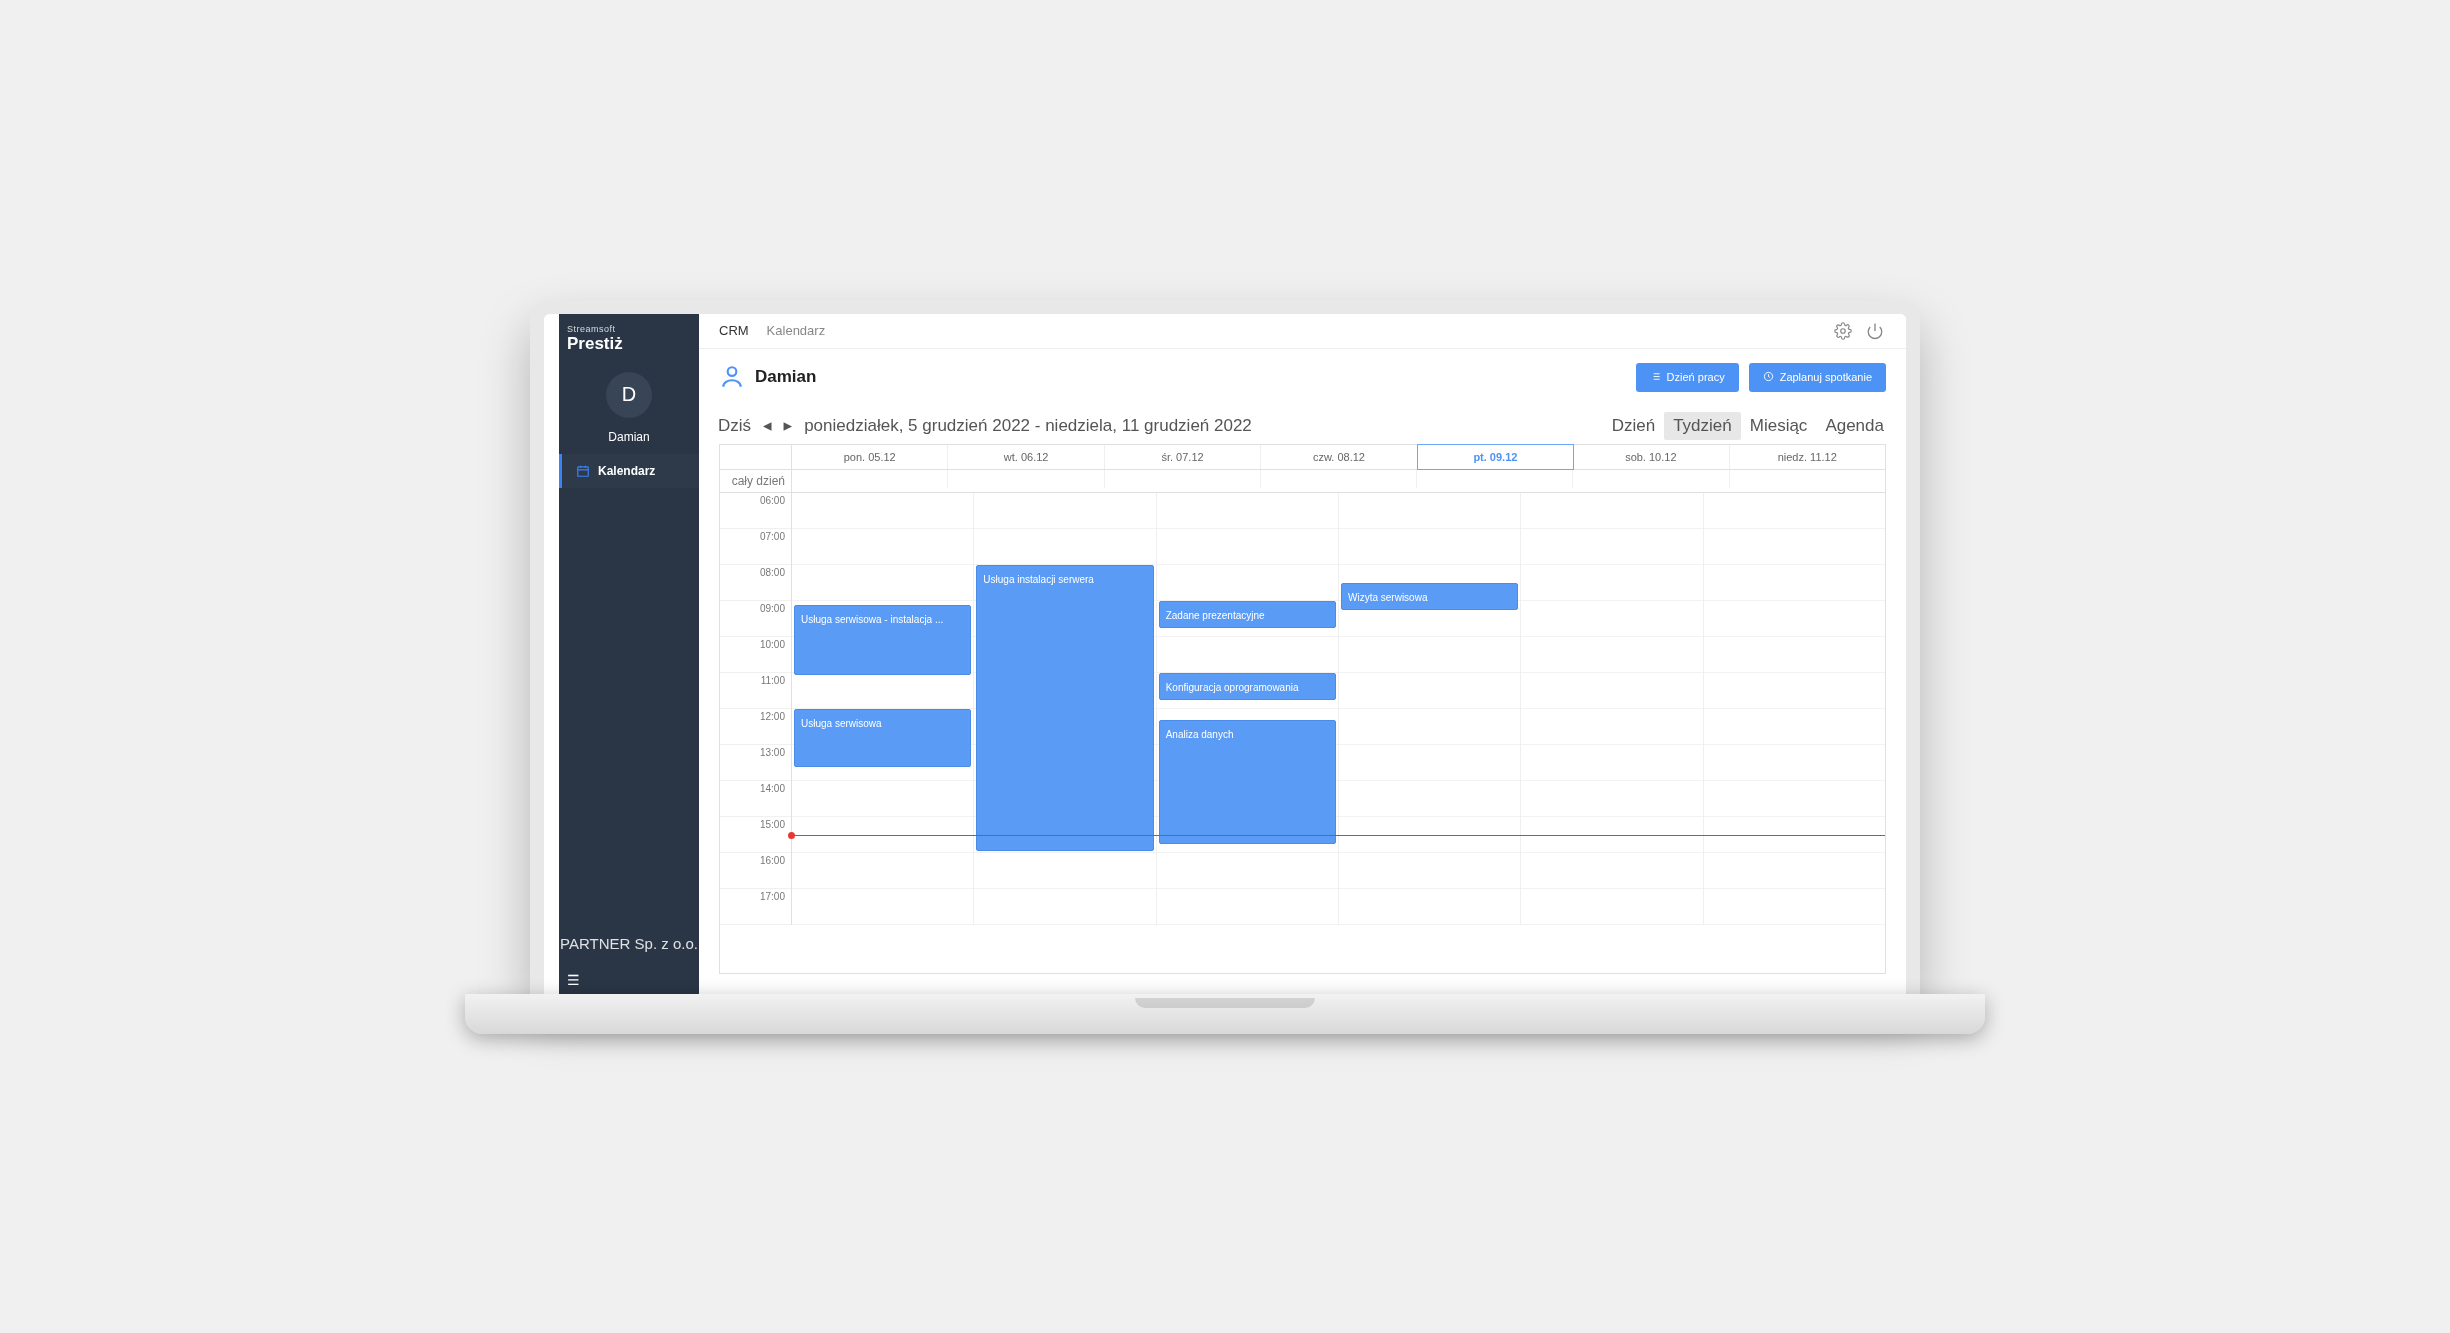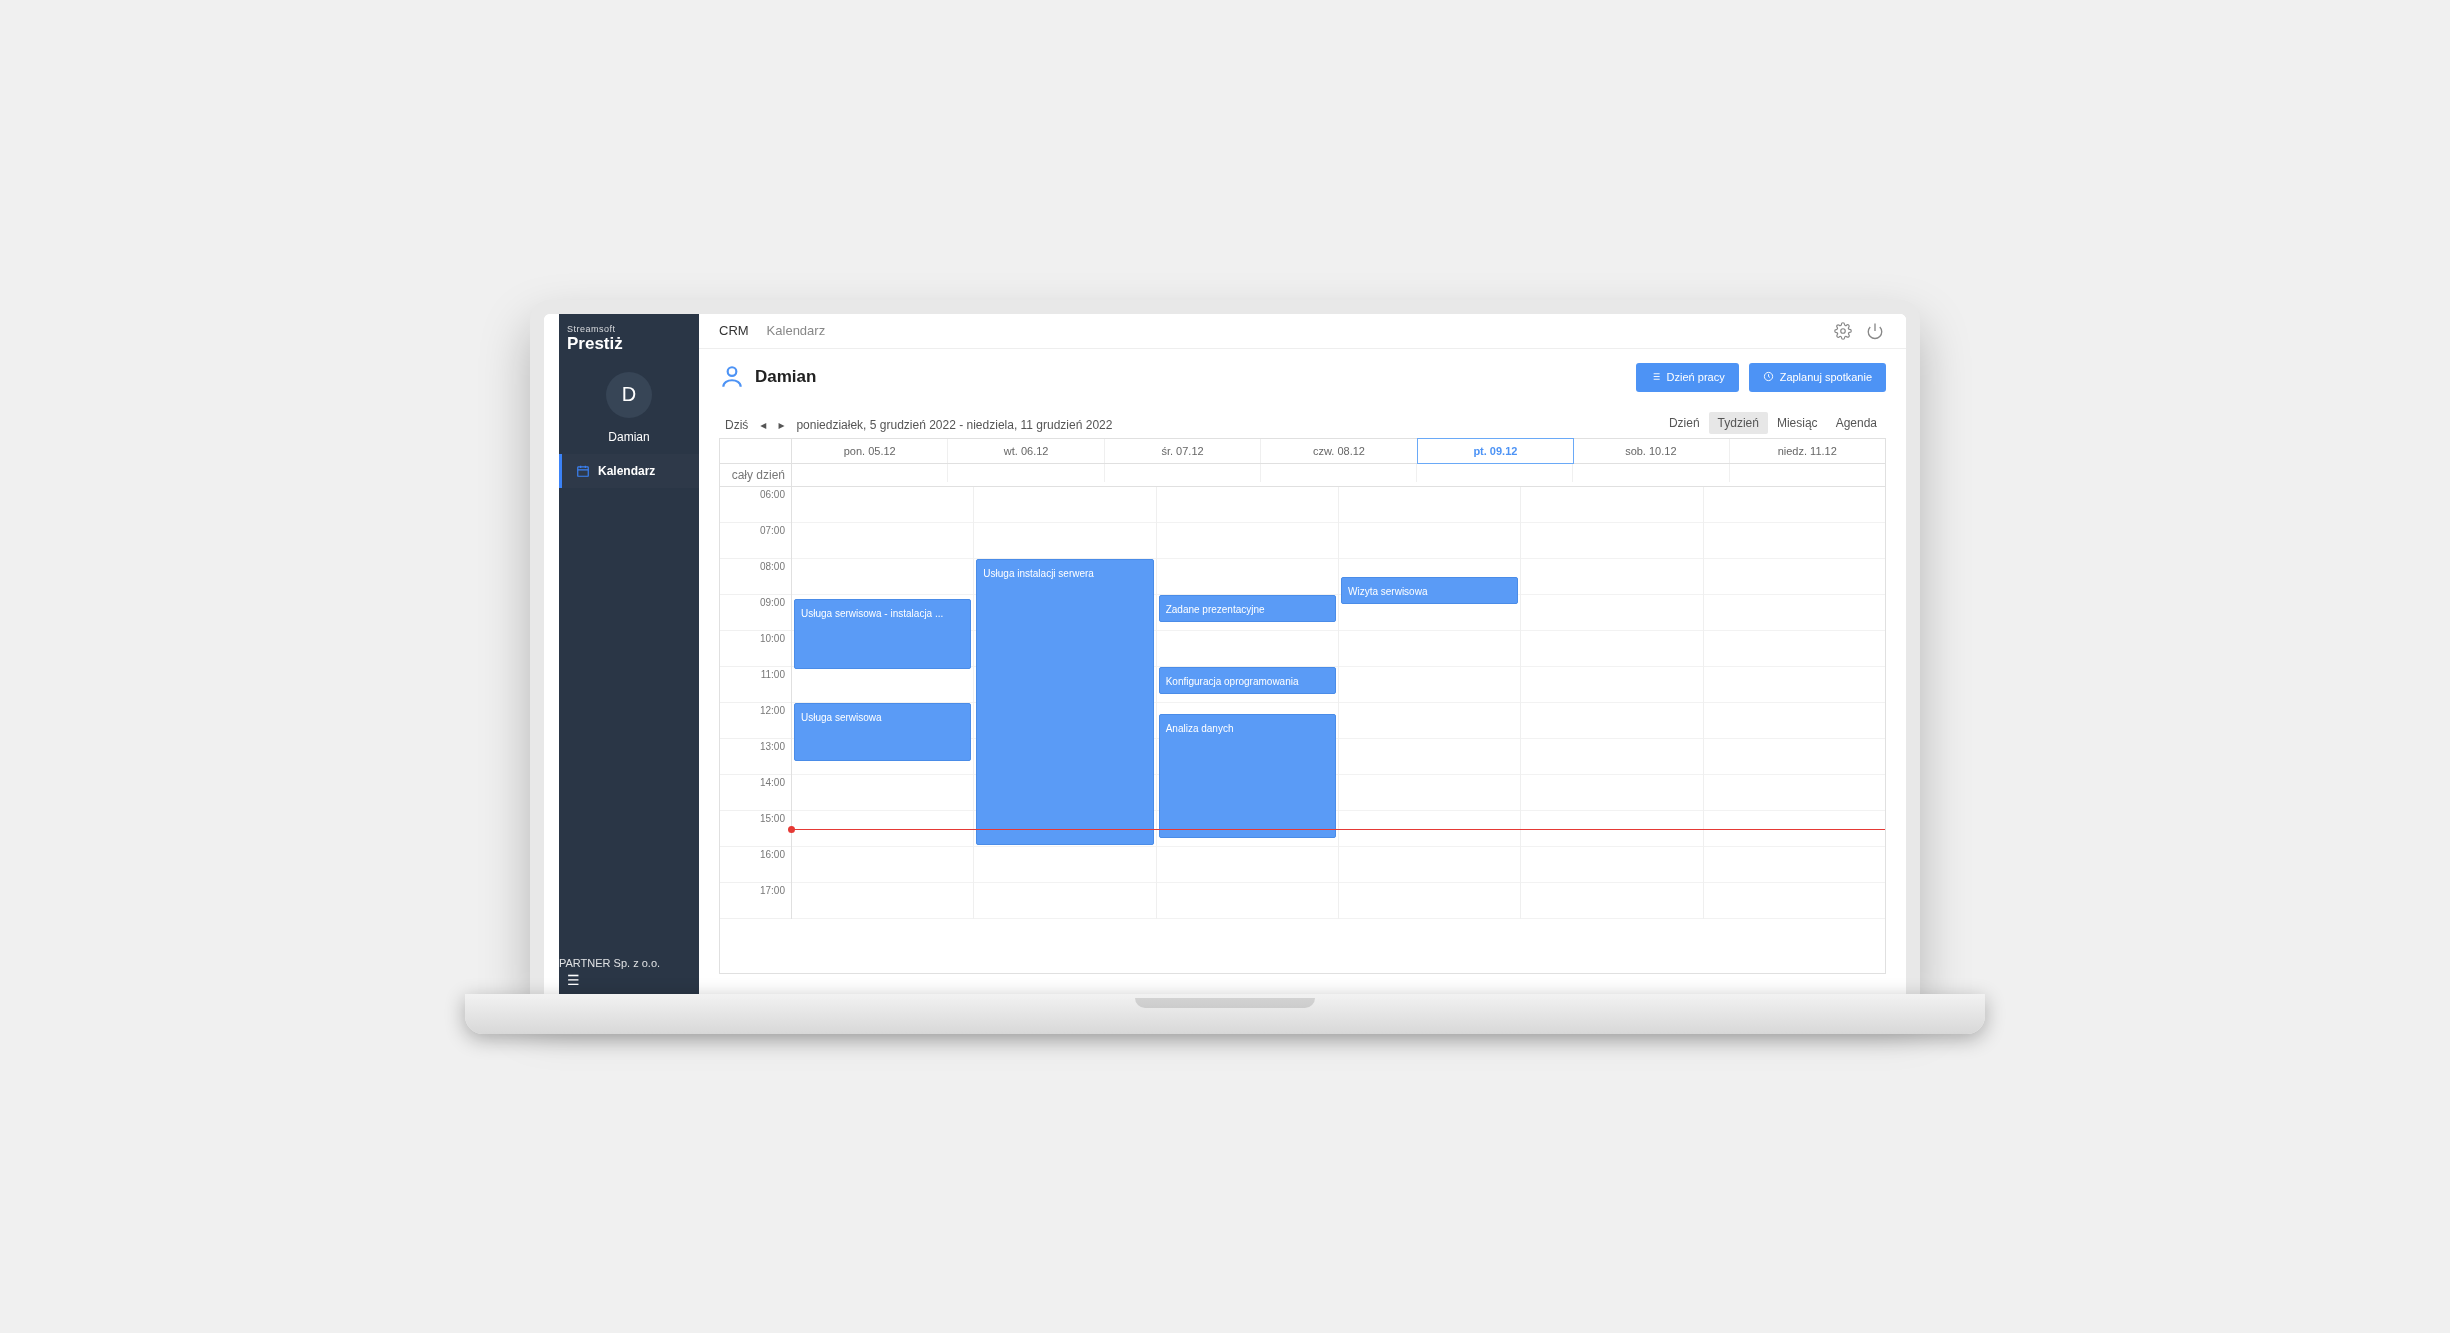--- a/index.html
+++ b/index.html
@@ -39,40 +39,40 @@
 .sidebar { width: 140px; background: #2a3646; color: #fff; display: flex; flex-direction: column; position:relative;margin-left:15px; }
 .logo { padding: 10px 8px 4px; }
 .logo-top { font-size: 9px; opacity: 0.8; letter-spacing: .5px; }
 .logo-main { font-size: 17px; font-weight: 700; }
 .avatar-section { display: flex; flex-direction: column; align-items: center; padding: 14px 0 10px; }
 .avatar-circle { width: 46px; height: 46px; border-radius: 50%; background: #374556; display:flex; align-items:center; justify-content:center; font-size:20px; }
 .avatar-name { font-size: 12px; margin-top: 12px; }
 .nav-item { display:flex; align-items:center; gap:8px; padding: 10px 14px; font-size:12px; font-weight:600; border-left: 3px solid transparent; cursor:pointer; }
 .nav-item.active { border-left-color: #3b82f6; background: rgba(255,255,255,0.02); }
 .nav-icon { width:14px; height:14px; display:flex; align-items:center; justify-content:center; color:#3b82f6; }
-.company { margin-top:auto; padding: 0 0 25px; font-size:11px; opacity:0.85; }
+.company { margin-top:auto; padding: 0 0 42px; text-align:center; font-size:15px; opacity:0.85; }
 .burger { position:absolute; bottom:6px; left:8px; font-size:14px; }
 
 
 .main { flex:1; display:flex; flex-direction:column; background:#fff; overflow:hidden; }
 .topbar { display:flex; align-items:center; padding: 6px 20px; border-bottom:1px solid #eee; font-size:13px; color:#555; }
 .topbar .crumb { margin-right: 18px; color:#333; }
 .topbar .crumb.light { color:#888; }
 .topbar-spacer { flex:1; }
 .topbar-icon { width:22px; height:22px; display:flex; align-items:center; justify-content:center; color:#888; margin-left:10px; cursor:pointer; }
 
 .user-row { display:flex; align-items:center; padding: 14px 20px; }
 .user-icon { width:26px; height:26px; color:#4d93f5; margin-right:10px; flex-shrink:0; }
 .user-name { font-size:17px; font-weight:700; color:#222; }
 .btn { padding: 8px 14px; font-size:11px; background:#4d93f5; color:#fff; border:none; border-radius:3px; cursor:pointer; display:inline-flex; align-items:center; gap:6px; }
 .btn + .btn { margin-left:10px; }
 .spacer { flex:1; }
 
 
-.cal-controls { display:flex; align-items:flex-end; padding: 6px 20px 4px; font-size:12px; color:#555; }
+.cal-controls { display:flex; align-items:center; padding: 6px 13px 4px; font-size:17px; color:#555; }
 .cal-controls .ctl { padding: 2px 6px; cursor:pointer; }
 .view-tabs { margin-left:auto; display:flex; gap:0; }
 .view-tab { padding:3px 8px; border:1px solid transparent; cursor:pointer; border-radius:2px; }
 .view-tab.active { background:#e7e7e7; }
 
 
 .cal-wrap { flex:1; padding: 0 20px 20px; overflow:hidden; }
 .cal { border:1px solid #e0e0e0; height:100%; display:flex; flex-direction:column; }
 .cal-head-row { display:flex; border-bottom:1px solid #e0e0e0; }
 .cal-time-gutter { width:72px; flex-shrink:0; border-right:1px solid #e0e0e0; }

